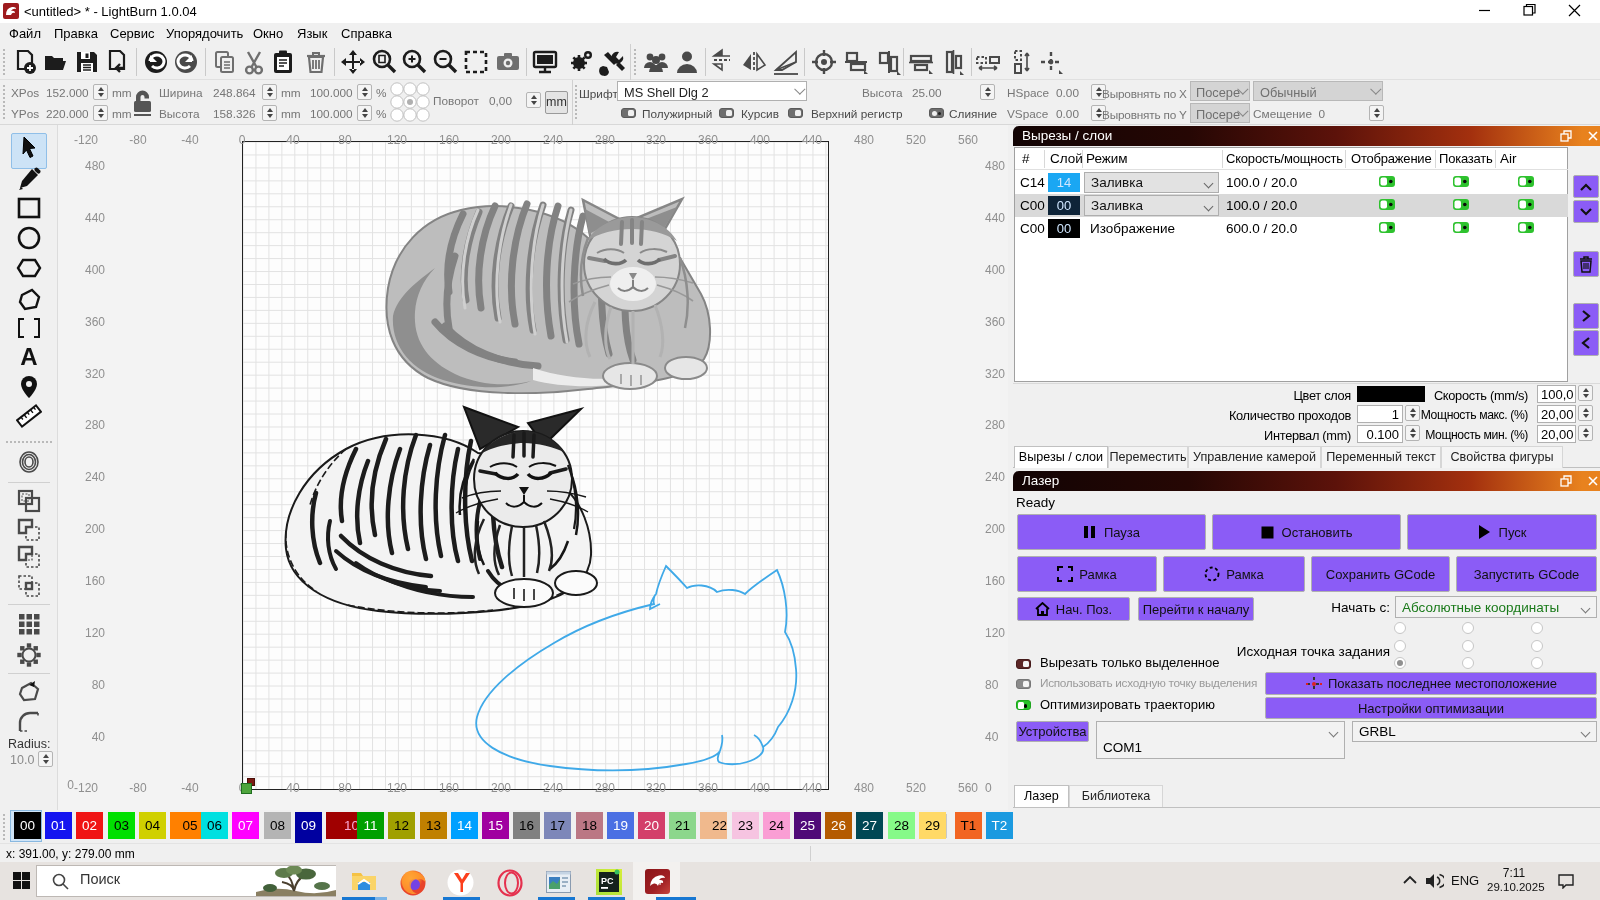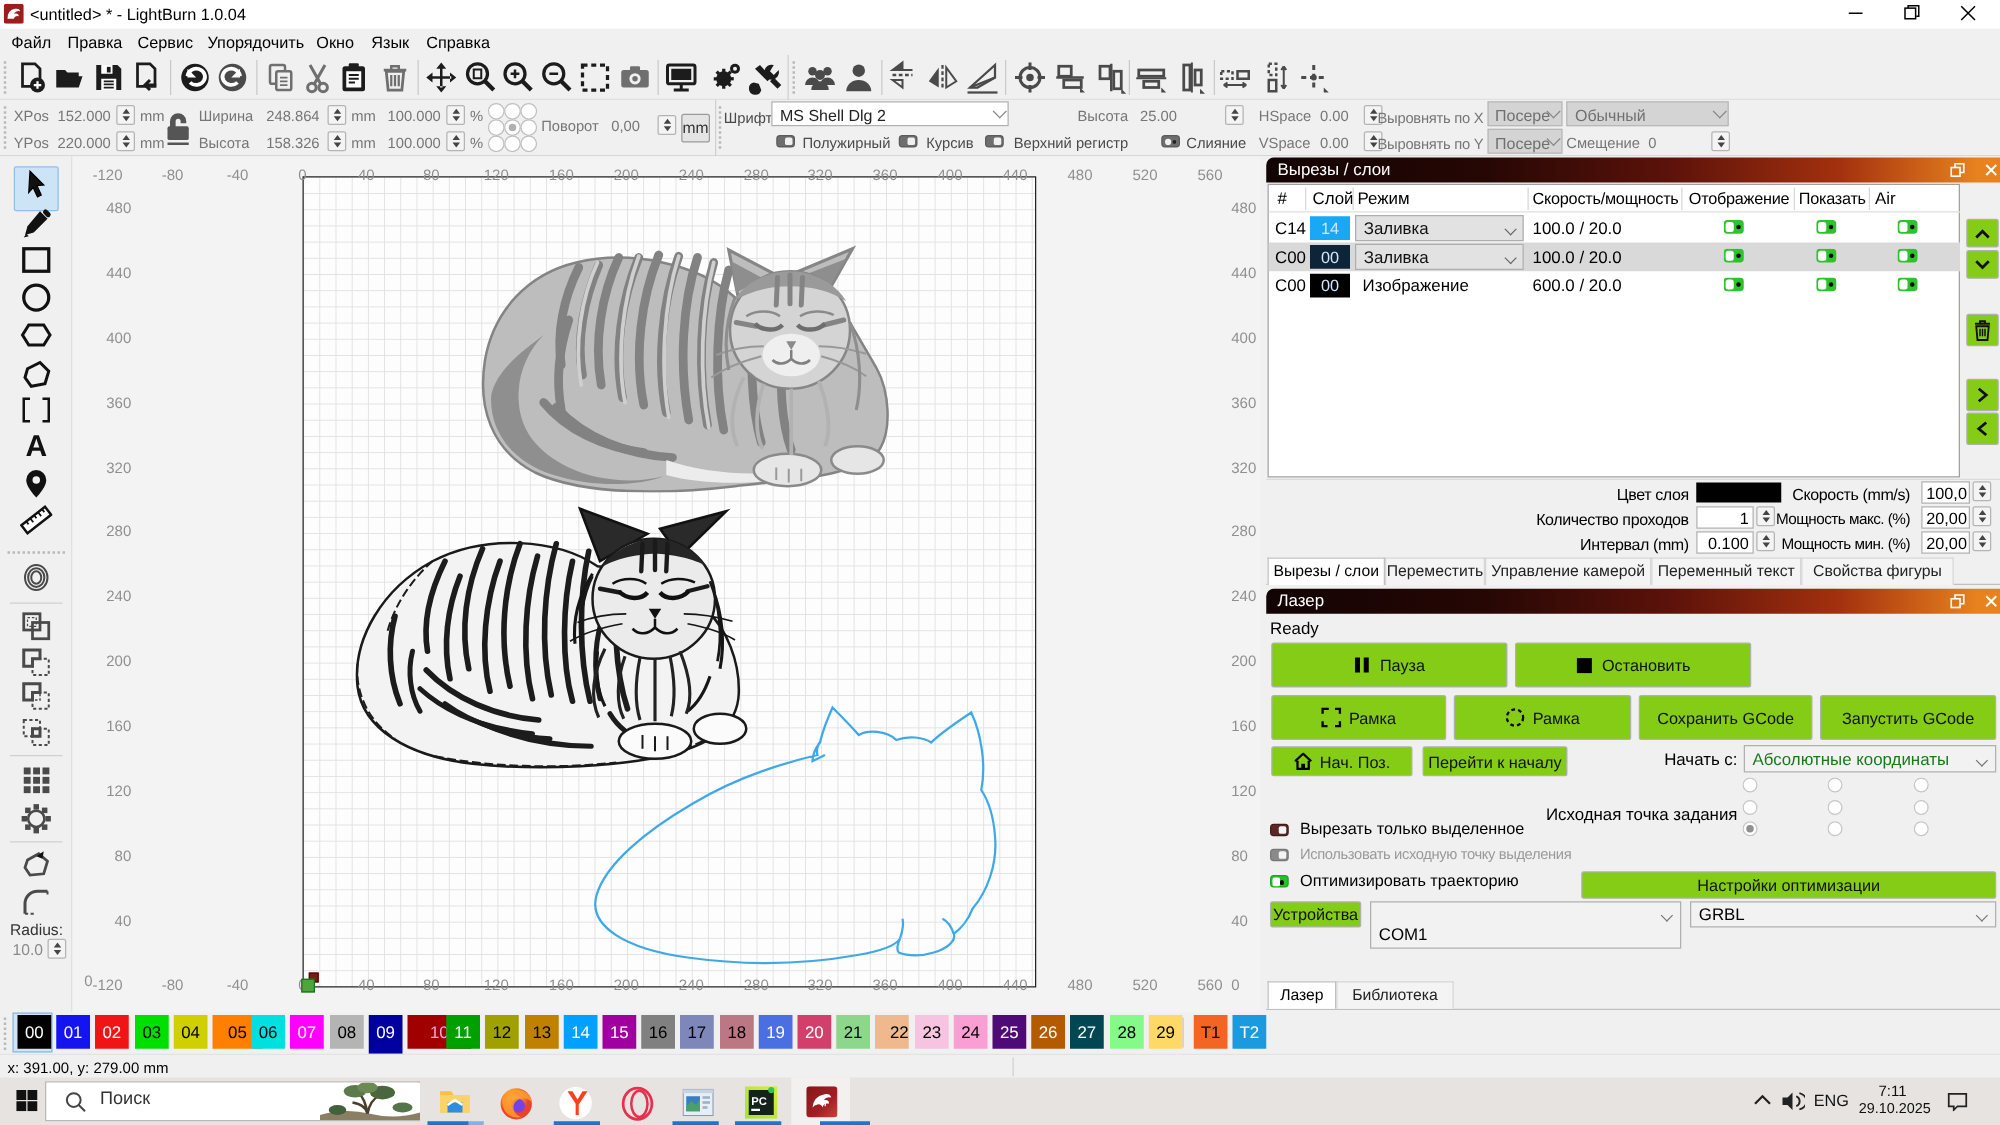--- a/index.html
+++ b/index.html
@@ -5,21 +5,21 @@
 html,body{width:1600px;height:900px;overflow:hidden}
 body{font-family:"Liberation Sans",sans-serif;position:relative;background:#f0f0f0;font-size:13px;color:#000}
 .abs{position:absolute}
 .spin{position:absolute;width:15px;height:16px;background:#f4f4f4;border:1px solid #b4b4b4;border-radius:2px}
 .spin:before{content:"";position:absolute;left:3.5px;top:2px;border-left:3.5px solid transparent;border-right:3.5px solid transparent;border-bottom:4px solid #444}
 .spin:after{content:"";position:absolute;left:3.5px;bottom:2px;border-left:3.5px solid transparent;border-right:3.5px solid transparent;border-top:4px solid #444}
 .combo{position:absolute;background:#fff;border:1px solid #b0b0b0;font-size:13px;color:#222}
 .combo .ar{position:absolute;right:5px;top:50%;margin-top:-3px;width:8px;height:8px;border-right:1.6px solid #888;border-bottom:1.6px solid #888;transform:rotate(45deg) translateY(-4px)}
 .combo-dis{background:#d4d4d4;color:#707070;border:1px solid #b8b8b8}
 .toggle{position:absolute;width:15px;height:10px;border-radius:3px}
-.btn{position:absolute;background:#84cc16;border:1px solid #b0b0b0;border-radius:2px;display:flex;align-items:center;justify-content:center;font-size:13px;color:#111}
+.btn{position:absolute;background:#8b5cf6;border:1px solid #b0b0b0;border-radius:2px;display:flex;align-items:center;justify-content:center;font-size:13px;color:#111}
 .rlr{position:absolute;color:#8f8f8f;font-size:12px;white-space:nowrap}
 </style></head>
 <body>
 
 <div class="abs" style="left:0;top:0;width:1600px;height:23px;background:#fff">
   <svg class="abs" style="left:3px;top:3px" width="16" height="16">
       <rect width="16" height="16" rx="2" fill="#9e1b1e"></rect>
       <path d="M3 12 Q3 5 9 4 Q13 3.5 13 6 Q10 5 8 8 Q12 7 12 10 Q9 9 8 12 Z" fill="#fff"></path>
     </svg>
   <div class="abs" style="left:24px;top:4px;font-size:13px">&lt;untitled&gt; * - LightBurn 1.0.04</div>
@@ -752,20 +752,23 @@
       <path d="M4 4 L12 12 M12 4 L4 12" stroke="#fff" stroke-width="1.6"></path>
     </svg>
 <div class="abs" style="left:8px;top:370px;white-space:nowrap;font-size:13.5px">Ready</div>
 <div class="btn" style="left:9px;top:389px;width:189px;height:36px;"><svg width="13" height="14" style="margin-right:8px">
         <rect x="1" y="1" width="4" height="12" fill="#000"></rect>
         <rect x="8" y="1" width="4" height="12" fill="#000"></rect>
       </svg>Пауза</div>
 <div class="btn" style="left:204px;top:389px;width:189px;height:36px;"><svg width="13" height="13" style="margin-right:8px">
         <rect x="0.5" y="0.5" width="12" height="12" fill="#000"></rect>
       </svg>Остановить</div>
+<div class="btn" style="left:399px;top:389px;width:190px;height:36px;"><svg width="13" height="14" style="margin-right:8px">
+        <path d="M1,0 L12,7 L1,14 Z" fill="#000"></path>
+      </svg>Пуск</div>
 <div class="btn" style="left:9px;top:431px;width:140px;height:36px;"><svg width="16" height="16" style="margin-right:6px" viewBox="0 0 16 16">
         <path d="M1,5 v-4 h5 M11,1 h4 v4 M15,11 v4 h-4 M5,15 h-4 v-4" fill="none" stroke="#000" stroke-width="2"></path>
       </svg>Рамка</div>
 <div class="btn" style="left:155px;top:431px;width:142px;height:36px;"><svg width="16" height="16" style="margin-right:6px">
         <circle cx="8" cy="8" r="6.5" fill="none" stroke="#000" stroke-width="1.8" stroke-dasharray="3 2.5"></circle>
       </svg>Рамка</div>
 <div class="btn" style="left:303px;top:431px;width:139px;height:36px;">Сохранить GCode</div>
 <div class="btn" style="left:448px;top:431px;width:141px;height:36px;">Запустить GCode</div>
 <div class="btn" style="left:9px;top:472px;width:113px;height:24px;"><svg width="15" height="14" style="margin-right:6px" viewBox="0 0 15 14">
         <path d="M1,7 L7.5,1 L14,7 M3,6.5 V13 h9 V6.5" fill="none" stroke="#000" stroke-width="1.8"></path>
@@ -804,20 +807,25 @@
     </svg>
 <div class="abs" style="left:82px;top:519px;width:300px;text-align:right;white-space:nowrap;font-size:13.5px">Исходная точка задания</div>
 <div class="toggle" style="left:8px;top:534px;background:#5c2626;border:1px solid #451a1a">
       <div style="position:absolute;right:1px;top:1px;width:6px;height:6px;background:#f4f4f4;border-radius:1.5px"></div>
     </div>
 <div class="abs" style="left:32px;top:530px;white-space:nowrap;font-size:13px">Вырезать только выделенное</div>
 <div class="toggle" style="left:8px;top:554px;background:#8a8a8a;border:1px solid #777">
       <div style="position:absolute;right:1px;top:1px;width:6px;height:6px;background:#f4f4f4;border-radius:1.5px"></div>
     </div>
 <div class="abs" style="left:32px;top:551px;white-space:nowrap;font-size:11.8px;letter-spacing:-0.3px;color:#9a9a9a">Использовать исходную точку выделения</div>
+<div class="btn" style="left:257px;top:547px;width:332px;height:23px;"><svg width="18" height="16" style="margin-right:5px" viewBox="0 0 18 16">
+        <path d="M9,1 v5 M9,10 v5 M2,8 h5 M11,8 h5" stroke="#333" stroke-width="2" stroke-dasharray="3 2"></path>
+        <circle cx="9" cy="8" r="2" fill="#d22"></circle>
+        <path d="M1,8 h2 M15,8 h2" stroke="#d22" stroke-width="2"></path>
+      </svg>Показать последнее местоположение</div>
 <div class="toggle" style="left:8px;top:575px;background:#27c127;border:1px solid #1da51d">
       <div style="position:absolute;left:1px;top:1px;width:6px;height:7px;background:#fff;border-radius:1.5px"></div>
       <div style="position:absolute;right:3px;top:3px;width:3.5px;height:3.5px;background:#000;border-radius:50%"></div>
     </div>
 <div class="abs" style="left:32px;top:572px;white-space:nowrap;font-size:13px">Оптимизировать траекторию</div>
 <div class="btn" style="left:257px;top:572px;width:332px;height:22px;">Настройки оптимизации</div>
 <div class="btn" style="left:8px;top:596px;width:73px;height:21px;">Устройства</div>
 <div class="abs" style="left:88px;top:596px;width:249px;height:35px;background:#f2f2f2;border:1px solid #b0b0b0;font-size:13.5px;padding:18px 6px">COM1<span style="position:absolute;right:7px;top:7px;width:7px;height:7px;border-right:1.5px solid #777;border-bottom:1.5px solid #777;transform:rotate(45deg)"></span></div>
 <div class="abs" style="left:344px;top:596px;width:245px;height:21px;background:#f2f2f2;border:1px solid #b0b0b0;font-size:13.5px;padding:2px 6px">GRBL<span style="position:absolute;right:7px;top:7px;width:7px;height:7px;border-right:1.5px solid #777;border-bottom:1.5px solid #777;transform:rotate(45deg)"></span></div>
 <div class="abs" style="left:5px;top:660px;width:587px;height:23px;border-bottom:1px solid #c0c0c0"></div>

